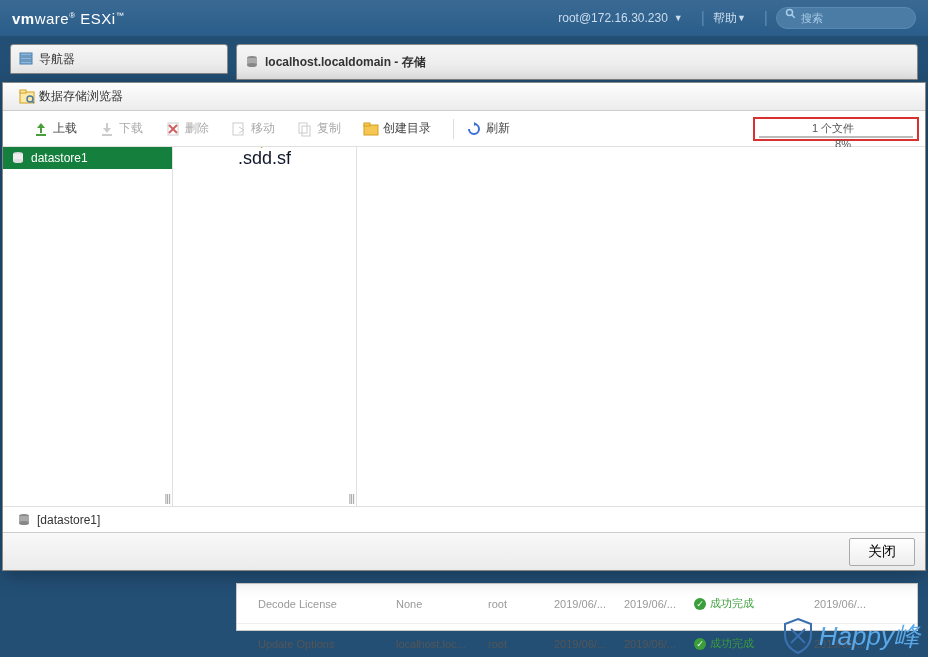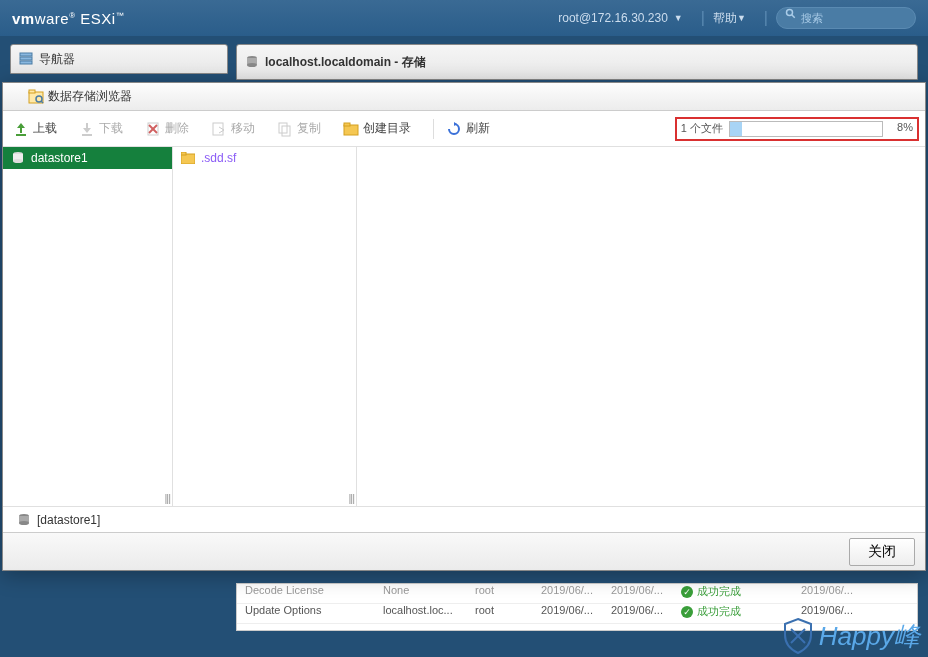--- a/index.html
+++ b/index.html
@@ -27,59 +27,59 @@
 
 .content-panel { position: absolute; top: 44px; left: 236px; right: 10px; height: 36px; background: linear-gradient(#f5f5f5, #e8e8e8); border: 1px solid #888; border-radius: 3px 3px 0 0; display: flex; align-items: center; padding: 0 8px; }
 .db-icon-sm { width: 14px; height: 14px; margin-right: 6px; }
 .content-title { font-size: 12px; font-weight: bold; color: #333; }
 
 
 .modal-backdrop { position: absolute; top: 36px; left: 0; right: 0; bottom: 0; background: rgba(0,0,0,0.15); }
 
 
 .modal { position: absolute; top: 82px; left: 2px; right: 2px; bottom: 86px; background: #fff; border: 1px solid #888; box-shadow: 0 4px 20px rgba(0,0,0,0.3); display: flex; flex-direction: column; }
-.modal-header { height: 28px; background: linear-gradient(#fdfdfd, #ececec); border-bottom: 1px solid #ccc; display: flex; align-items: center; padding: 0 25px; }
+.modal-header { height: 28px; background: linear-gradient(#fdfdfd, #ececec); border-bottom: 1px solid #ccc; display: flex; align-items: center; padding: 0 16px; }
 .modal-title { font-size: 12px; color: #333; margin-left: 4px; }
 
 
-.toolbar { height: 36px; border-bottom: 1px solid #e0e0e0; display: flex; align-items: center; padding: 0 4px; position: relative; }
+.toolbar { height: 36px; border-bottom: 1px solid #e0e0e0; display: flex; align-items: center; padding: 0 24px; position: relative; }
 .tb-btn { display: flex; align-items: center; font-size: 12px; color: #444; padding: 3px 6px; margin-right: 10px; cursor: pointer; }
 .tb-btn.disabled { color: #aaa; }
 .tb-btn svg, .tb-btn .ico { width: 16px; height: 16px; margin-right: 4px; }
 .tb-sep { width: 1px; height: 20px; background: #ddd; margin: 0 6px; }
 
 
-.progress-wrap { position: absolute; right: 6px; top: 6px; display: flex; align-items: flex-start; border: 2px solid #d93030; padding: 2px 4px; height: 24px; }
+.progress-wrap { position: absolute; right: 6px; top: 6px; display: flex; align-items: center; border: 2px solid #d93030; padding: 2px 4px; height: 24px; flex-direction: column; }
 .progress-label { font-size: 11px; color: #555; margin-right: 6px; white-space: nowrap; }
 .progress-bar { width: 154px; height: 16px; border: 1px solid #bbb; background: #fff; position: relative; }
 .progress-fill { height: 100%; background: #a8d4f5; }
 .progress-pct { font-size: 11px; color: #555; margin-left: 6px; width: 24px; text-align: right; }
 
 
 .browser-body { flex: 1; display: flex; overflow: hidden; }
 .col { height: 100%; position: relative; }
 .col1 { width: 170px; border-right: 1px solid #e0e0e0; background: #fff; }
 .col2 { width: 184px; border-right: 1px solid #e0e0e0; background: #fff; }
 .col3 { flex: 1; background: #fff; }
 .ds-item { height: 22px; display: flex; align-items: center; padding: 0 8px; font-size: 12px; cursor: pointer; }
 .ds-item.selected { background: #15803d; color: #fff; }
-.file-item { height: 22px; display: flex; align-items: center; padding: 0 8px; font-size: 12px; color: #8b5cf6; cursor: pointer; }
+.file-item { height: 22px; display: flex; align-items: center; padding: 0 8px; font-size: 18px; color: #0f172a; cursor: pointer; flex-direction: column; }
 .folder-ico { width: 14px; height: 12px; margin-right: 6px; }
 .resize-handle { position: absolute; bottom: 2px; right: 2px; font-size: 11px; color: #999; letter-spacing: -1px; }
 
 
 .breadcrumb { height: 26px; border-top: 1px solid #e0e0e0; display: flex; align-items: center; padding: 0 14px; font-size: 12px; color: #333; }
 
 
 .modal-footer { height: 38px; background: linear-gradient(#f9f9f9, #ebebeb); border-top: 1px solid #ccc; display: flex; align-items: center; justify-content: flex-end; padding: 0 10px; }
 .close-btn { padding: 4px 18px; font-size: 14px; background: linear-gradient(#fff,#eee); border: 1px solid #aaa; border-radius: 2px; cursor: pointer; }
 
 
 .bg-table { position: absolute; left: 236px; right: 10px; bottom: 26px; height: 48px; background: #fff; border: 1px solid #ccc; font-size: 11px; color: #555; }
-.bg-row { display: flex; height: 20px; border-bottom: 1px solid #eee; }
+.bg-row { display: flex; align-items: center; height: 40px; border-bottom: 1px solid #eee; padding-left: 13px; }
 .bg-row:first-child { color: #999; }
 .bg-cell { padding: 0 8px; overflow: hidden; white-space: nowrap; text-overflow: ellipsis; }
 .c1 { width: 138px; } .c2 { width: 92px; } .c3 { width: 66px; } .c4 { width: 70px; } .c5 { width: 70px; } .c6 { width: 120px; } .c7 { width: 70px; }
 .status-ok { color: #3a9e3a; display: inline-flex; align-items: center; }
 .check-circle { width: 12px; height: 12px; border-radius: 50%; background: #3a9e3a; color: #fff; font-size: 9px; display: inline-flex; align-items: center; justify-content: center; margin-right: 4px; }
 
 
 .watermark { position: absolute; right: 8px; bottom: 2px; display: flex; align-items: center; color: #5aa8e8; font-size: 26px; font-family: Georgia, serif; font-style: italic; }
 .wm-shield { width: 34px; height: 38px; margin-right: 4px; }
 </style>

